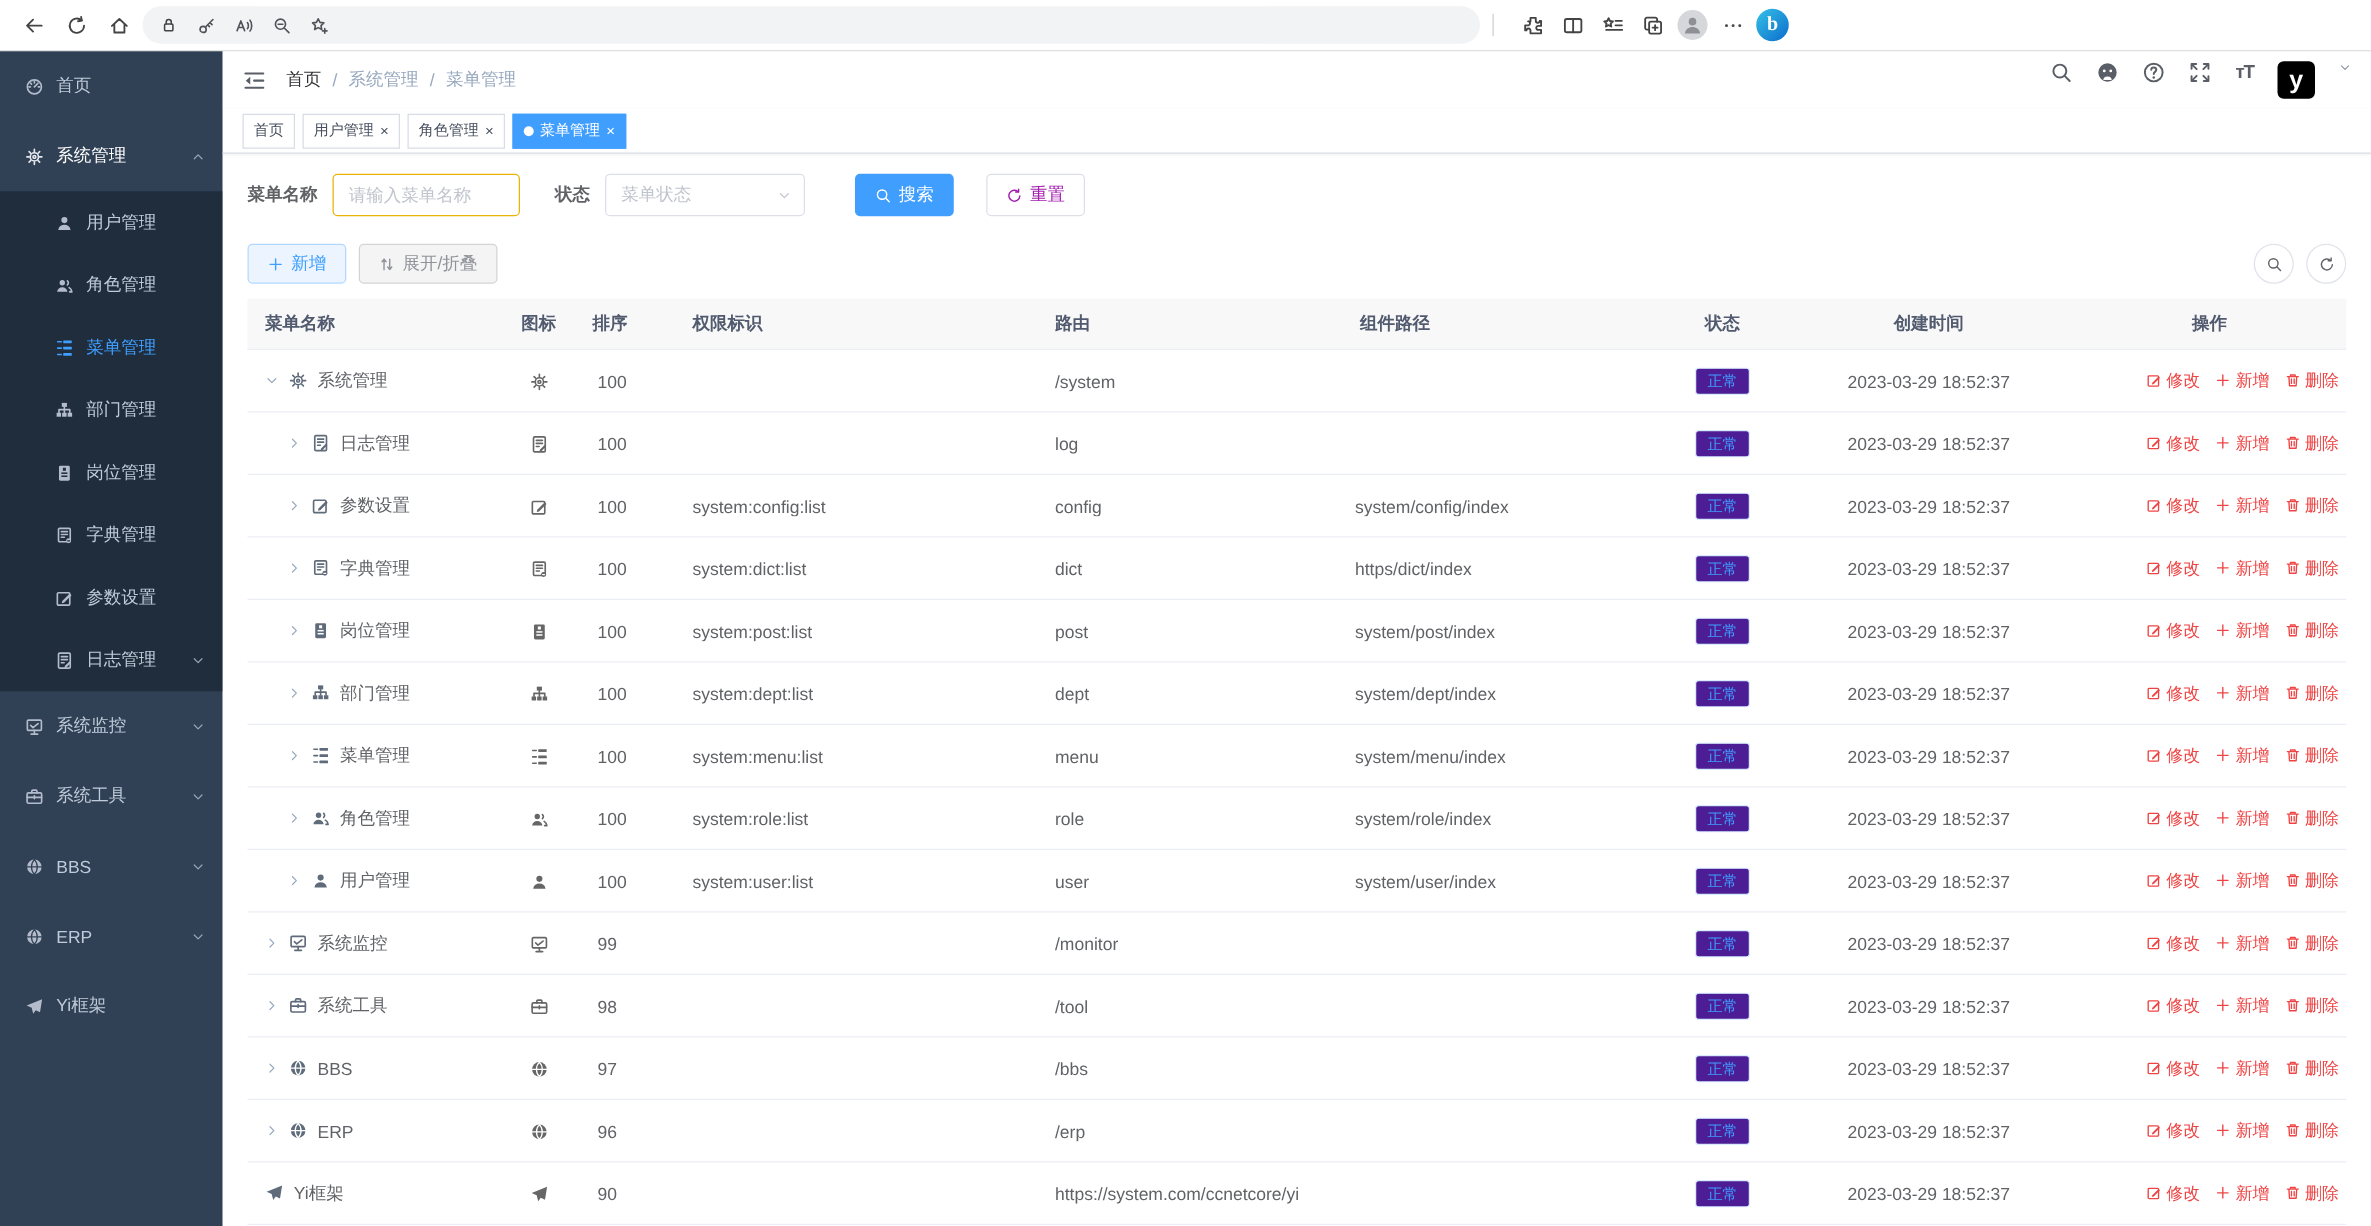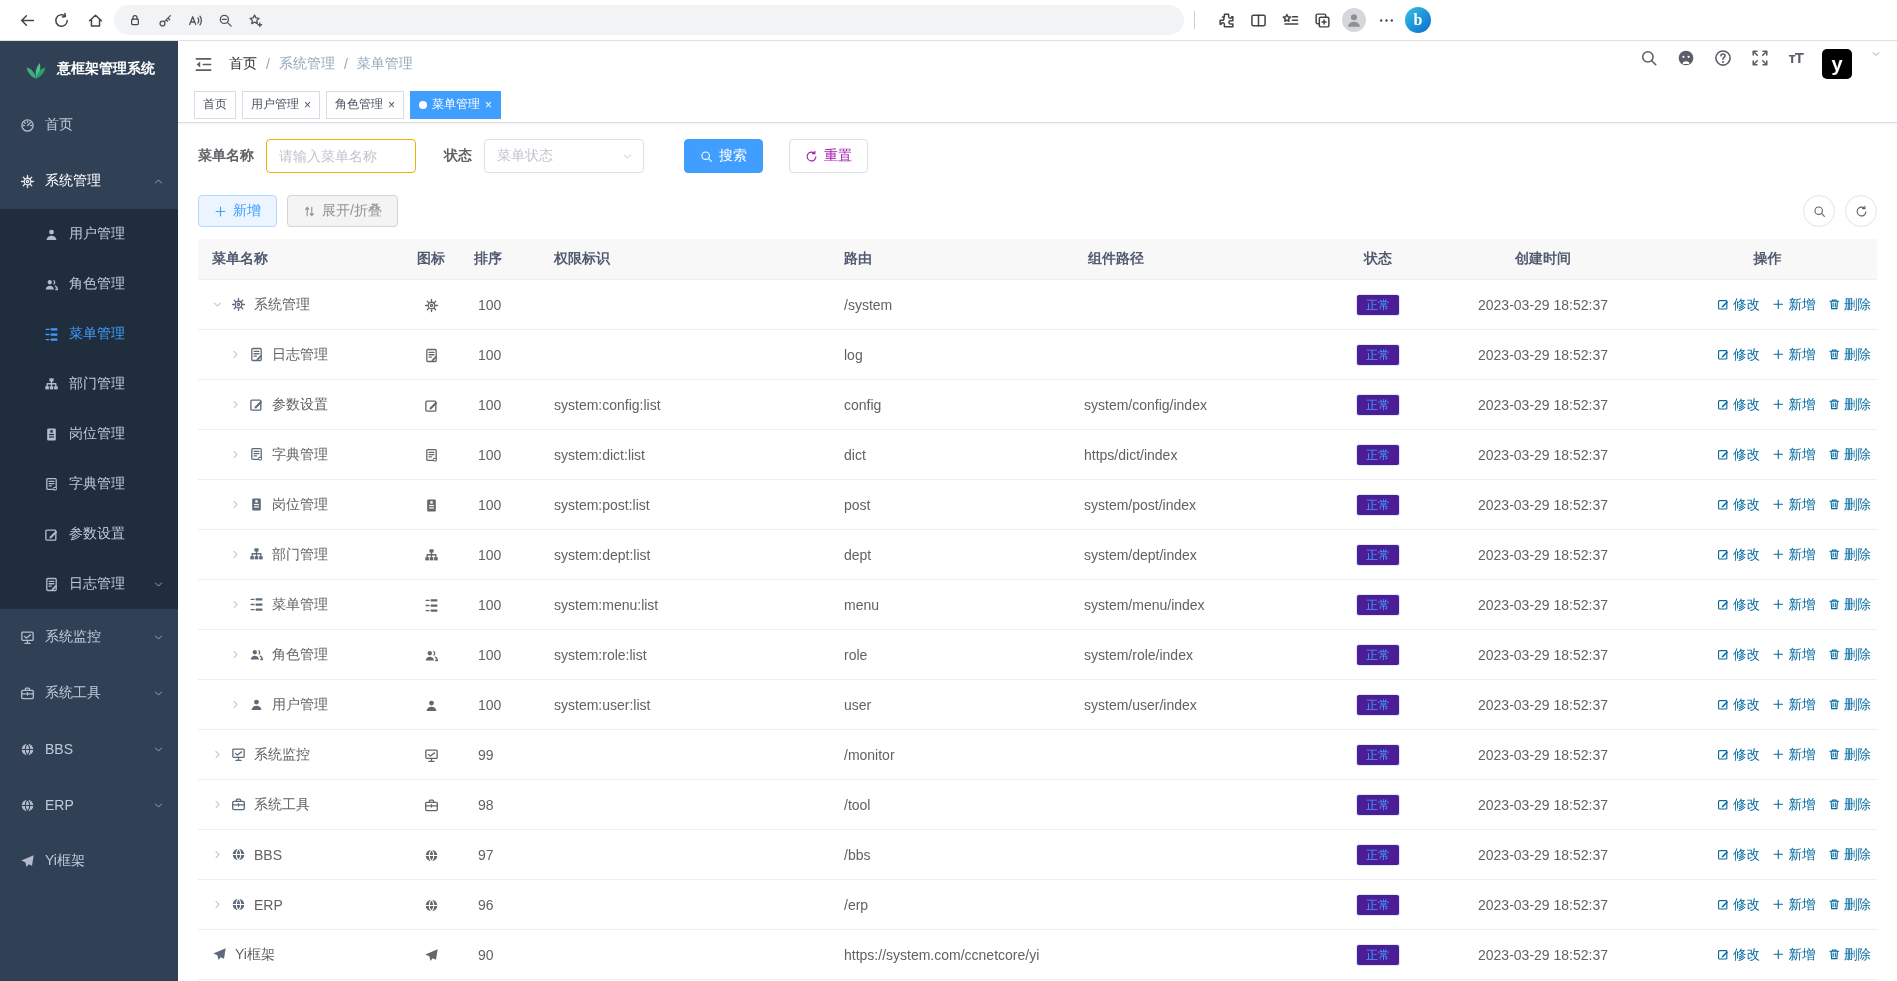--- a/index.html
+++ b/index.html
@@ -81,21 +81,21 @@
   .t-head{background:#f8f8f9;height:40px;border-bottom:1px solid #ebeef5;font-weight:bold;color:#515a6e;}
   .t-cell{padding-left:10px;white-space:nowrap;overflow:hidden;text-overflow:ellipsis;}
   .c-name{padding-left:14px;display:flex;align-items:center;gap:8px;}
   .c-icon{display:flex;justify-content:center;color:#666;font-size:15px;padding-left:0;}
   .c-center{text-align:center;padding-left:0;}
   .c-act{display:flex;justify-content:flex-end;gap:12px;padding-right:6px;}
   .t-caret{color:#97a8be;font-size:11px;display:flex;flex:0 0 auto;cursor:pointer;}
   .t-caret.open{transform:rotate(90deg);}
   .name-ic{color:#5f6b7a;font-size:15px;display:flex;flex:0 0 auto;}
   .tag-status{display:inline-block;background:#4c1d95;border:1px solid #d9ecff;color:#409eff;font-size:12px;line-height:20px;padding:0 9px;border-radius:3px;}
-  .act{color:#0369a1;display:inline-flex;align-items:center;gap:4px;cursor:pointer;font-size:13.5px;text-decoration:none;}
+  .act{color:#ef4444;display:inline-flex;align-items:center;gap:4px;cursor:pointer;font-size:13.5px;text-decoration:none;}
   .act .ai{font-size:12.5px;display:flex;}
   .lvl1{padding-left:32px;}
 </style>
 </head>
 <body>
 
 <div class="browser">
   <span class="b-ic">
       <svg viewBox="0 0 16 16" width="1em" height="1em" fill="none" stroke="currentColor" stroke-width="1.4" stroke-linecap="round" stroke-linejoin="round" aria-hidden="true">
         <path d="M13.5 8H2.8M7 3.5L2.5 8L7 12.5"></path>
@@ -187,28 +187,20 @@
         </svg>
       </span>
     <span class="b-ic">
         <span class="bing">b</span>
       </span>
   </span>
 </div>
 
 <div class="app">
   <div class="sidebar">
-    <div class="logo">
-      <span><svg viewBox="0 0 24 24" width="26" height="26" fill="none">
-            <path d="M12 21c-1-6 0-10.5 3.5-14.5 1 4.5.5 10-3.5 14.5z" fill="#4fc08d"></path>
-            <path d="M12 21c-4.5-1.8-7.5-5-8.7-10.3 4.6 1.1 7.6 4.4 8.7 10.3z" fill="#3eaf7c"></path>
-            <path d="M12 21c4.5-1.8 7.5-5 8.7-10.3-4.6 1.1-7.6 4.4-8.7 10.3z" fill="#2f9e6e"></path>
-          </svg></span>
-      <span>意框架管理系统</span>
-    </div>
     <div id="sidebar-menu">
         <div class="sb-item">
           <span class="sb-ic">
             <svg viewBox="0 0 16 16" width="1em" height="1em" fill="none" stroke="currentColor" stroke-width="1.4" stroke-linecap="round" stroke-linejoin="round" aria-hidden="true">
               <circle cx="8" cy="8" r="6"></circle>
               <path d="M8 8l3-3M8 3.4v1.2M3.4 8h1.2M11.4 8h1.2M4.7 4.7l.9.9"></path>
             </svg>
           </span>
           <span>首页</span>
         </div>

